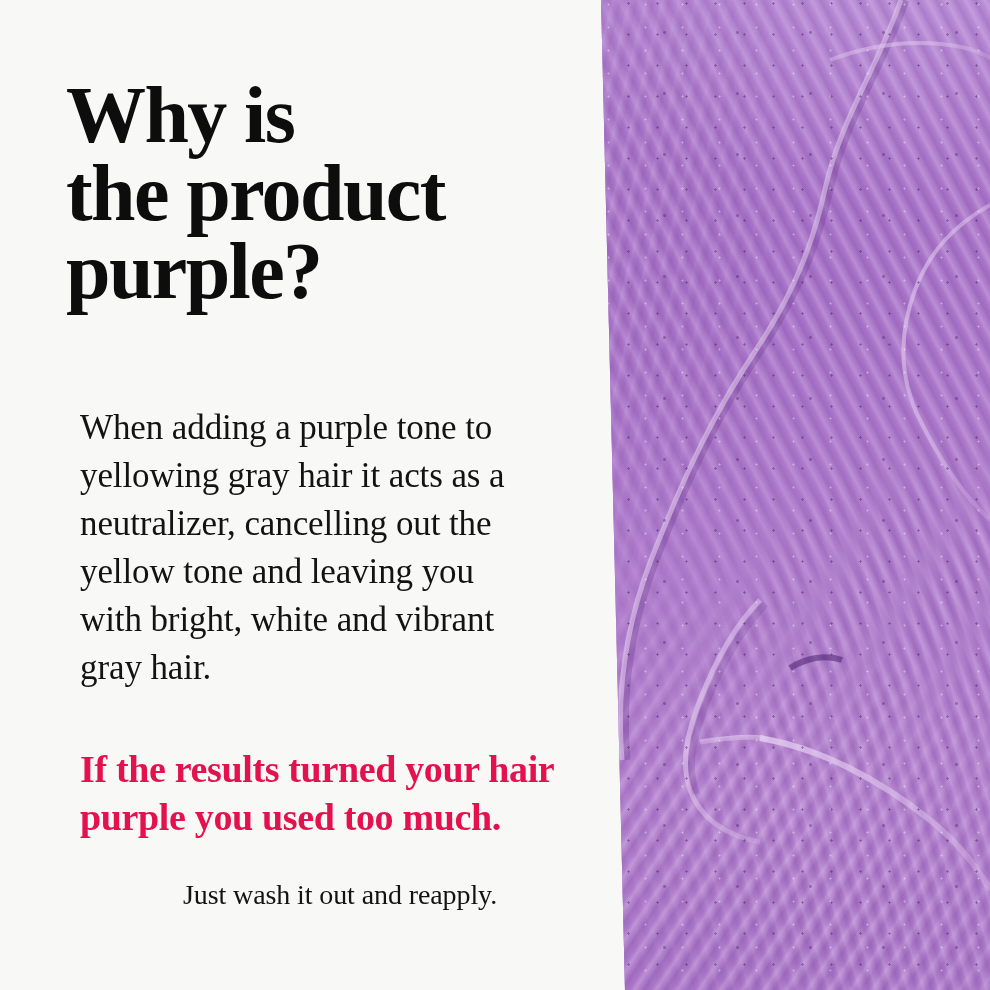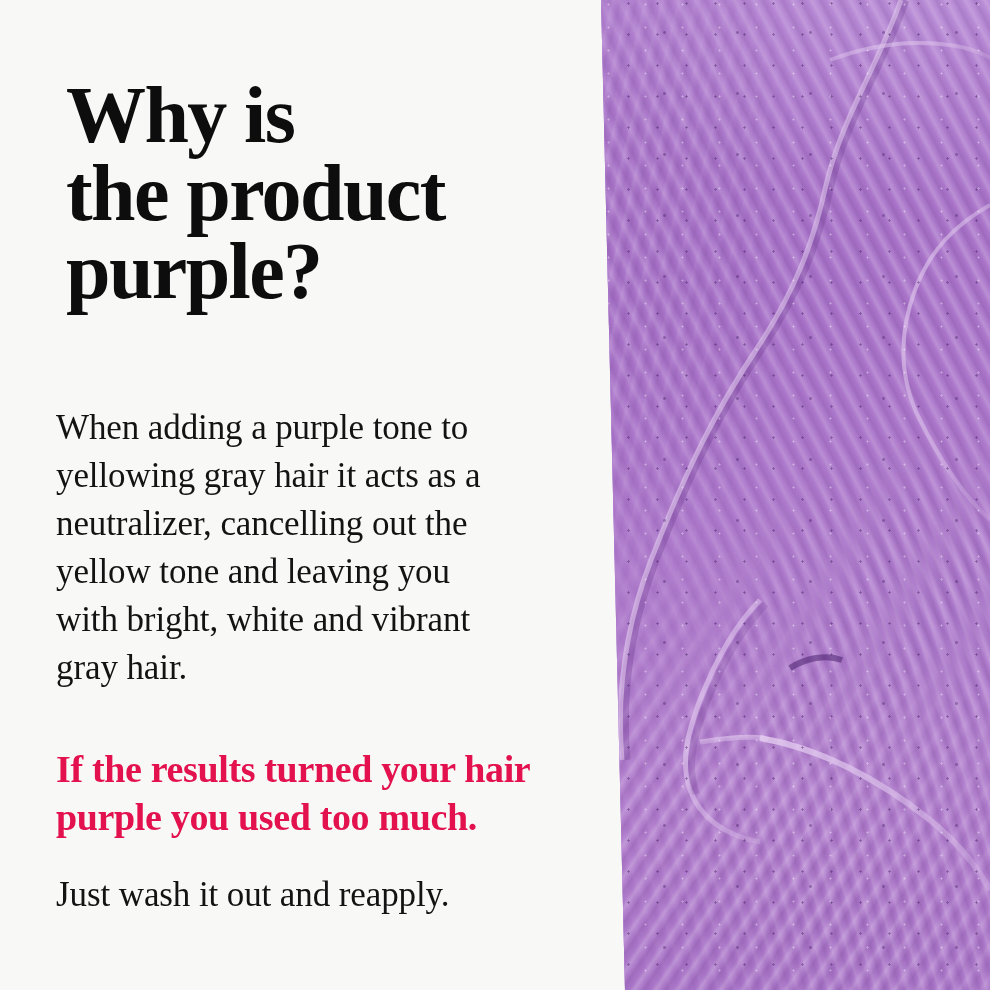--- a/index.html
+++ b/index.html
@@ -138,21 +138,21 @@
     margin: 0;
     font-size: 80px;
     line-height: 78px;
     font-weight: 700;
     letter-spacing: -1.6px;
     color: #0d0d0d;
     white-space: pre-line;
   }
   #body-copy {
     position: absolute;
-    left: 56px;
+    left: 80px;
     top: 404px;
     width: 520px;
   }
   #body-paragraph {
     margin: 0;
     font-size: 35px;
     line-height: 48px;
     font-weight: 400;
     letter-spacing: -0.1px;
     color: #131313;
@@ -170,25 +170,26 @@
     letter-spacing: -0.35px;
     color: #e3114d;
     white-space: pre-line;
   }
   #closing-paragraph {
     margin: 0;
     position: absolute;
     top: 467px;
     left: 0;
     width: 520px;
-    font-size: 35px;
+    font-size: 28px;
     line-height: 48px;
     font-weight: 400;
     letter-spacing: -0.1px;
     color: #131313;
+    text-align: center;
   }
 </style>
 </head>
 <body>
 
 <div id="canvas">
 
   <div id="product-image">
     <div class="tex" id="tex-base"></div>
     <div class="tex" id="tex-ridge-a"></div>

